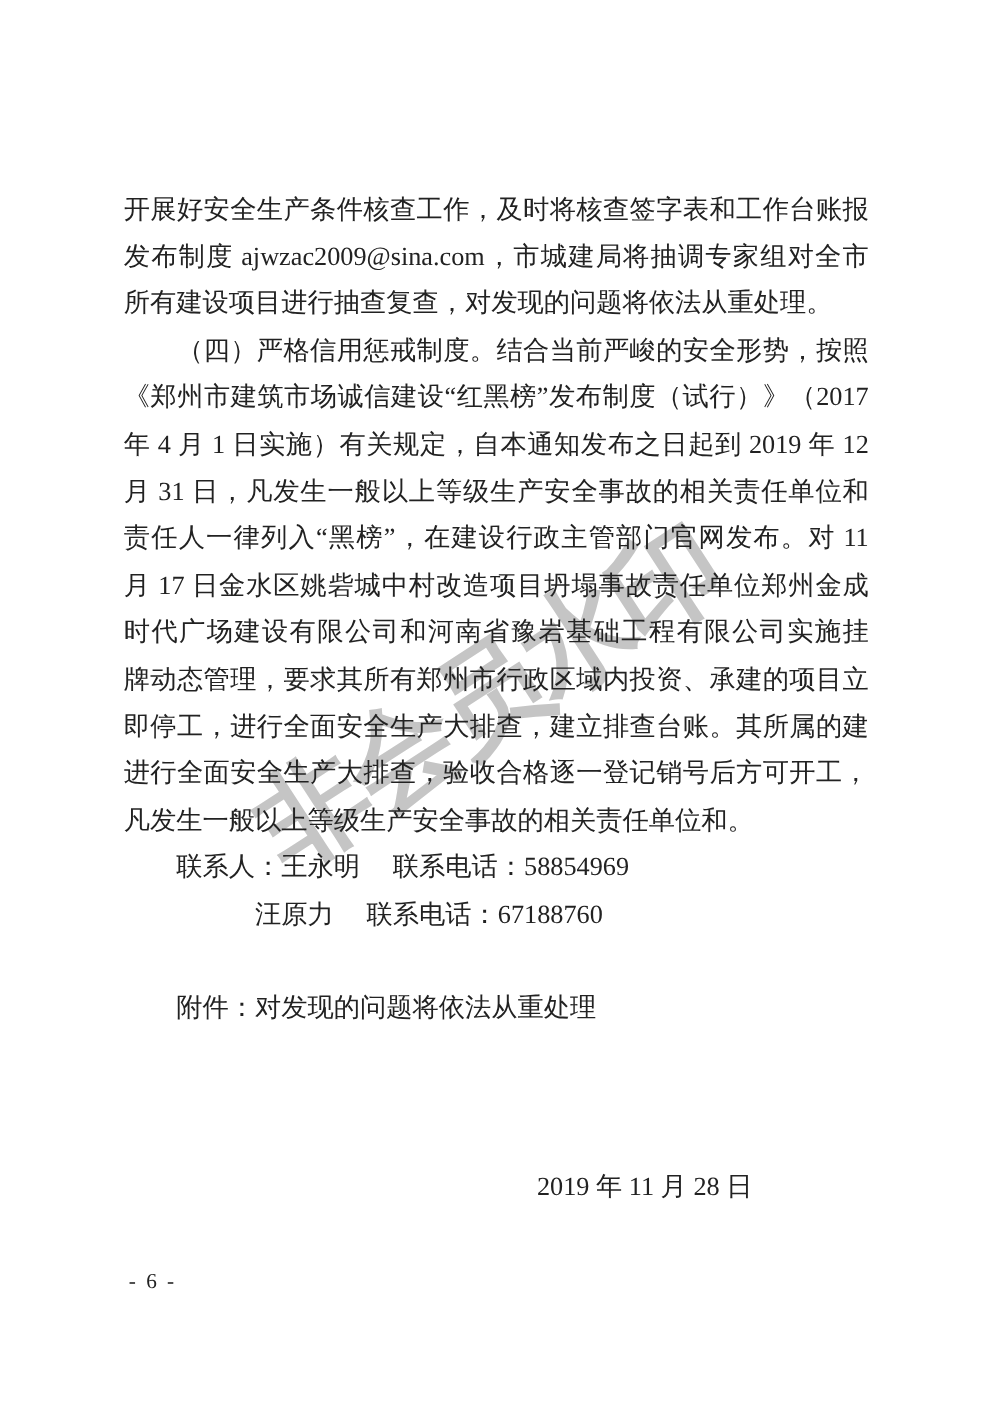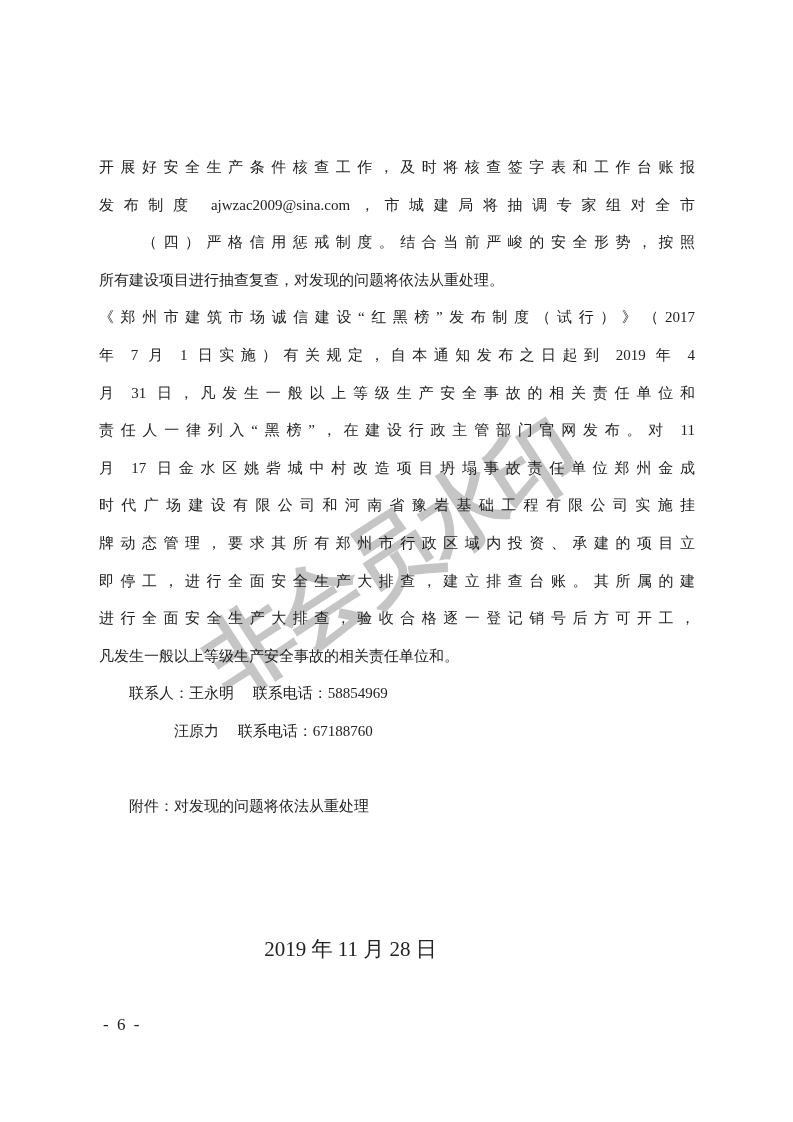--- a/index.html
+++ b/index.html
@@ -34,39 +34,39 @@
   .content {
     position: absolute;
     left: 99px;
     top: 149px;
     width: 596px;
     z-index: 1;
   }
   .line {
     height: 37.6px;
     line-height: 37.6px;
-    font-size: 15px;
+    font-size: 21px;
     text-align: left;
     overflow: visible;
   }
   .line.j {
     text-align: justify;
     text-align-last: justify;
   }
   .line.blank {
     height: 37.6px;
   }
   .date-line {
     position: absolute;
     left: 99px;
     top: 931px;
     width: 596px;
     box-sizing: border-box;
     padding-right: 93px;
-    text-align: center;
+    text-align: right;
     font-size: 21px;
     line-height: 37.6px;
     z-index: 1;
   }
   .page-number {
     position: absolute;
     left: 103px;
     top: 1012px;
     font-size: 17px;
     letter-spacing: 2px;
@@ -80,27 +80,27 @@
 <div class="page">
 
   <div class="watermark">非会员水印</div>
 
   <div class="content">
 
       <div class="line j">开展好安全生产条件核查工作，及时将核查签字表和工作台账报</div>
 
       <div class="line j">发布制度 ajwzac2009@sina.com，市城建局将抽调专家组对全市</div>
 
+      <div class="line">所有建设项目进行抽查复查，对发现的问题将依法从重处理。</div>
+
       <div class="line j">　　（四）严格信用惩戒制度。结合当前严峻的安全形势，按照</div>
-
-      <div class="line">所有建设项目进行抽查复查，对发现的问题将依法从重处理。</div>
 
       <div class="line j">《郑州市建筑市场诚信建设“红黑榜”发布制度（试行）》（2017</div>
 
-      <div class="line j">年 7 月 1 日实施）有关规定，自本通知发布之日起到 2019 年 4</div>
+      <div class="line j">年 4 月 1 日实施）有关规定，自本通知发布之日起到 2019 年 12</div>
 
       <div class="line j">月 31 日，凡发生一般以上等级生产安全事故的相关责任单位和</div>
 
       <div class="line j">责任人一律列入“黑榜”，在建设行政主管部门官网发布。对 11</div>
 
       <div class="line j">月 17 日金水区姚砦城中村改造项目坍塌事故责任单位郑州金成</div>
 
       <div class="line j">时代广场建设有限公司和河南省豫岩基础工程有限公司实施挂</div>
 
       <div class="line j">牌动态管理，要求其所有郑州市行政区域内投资、承建的项目立</div>

